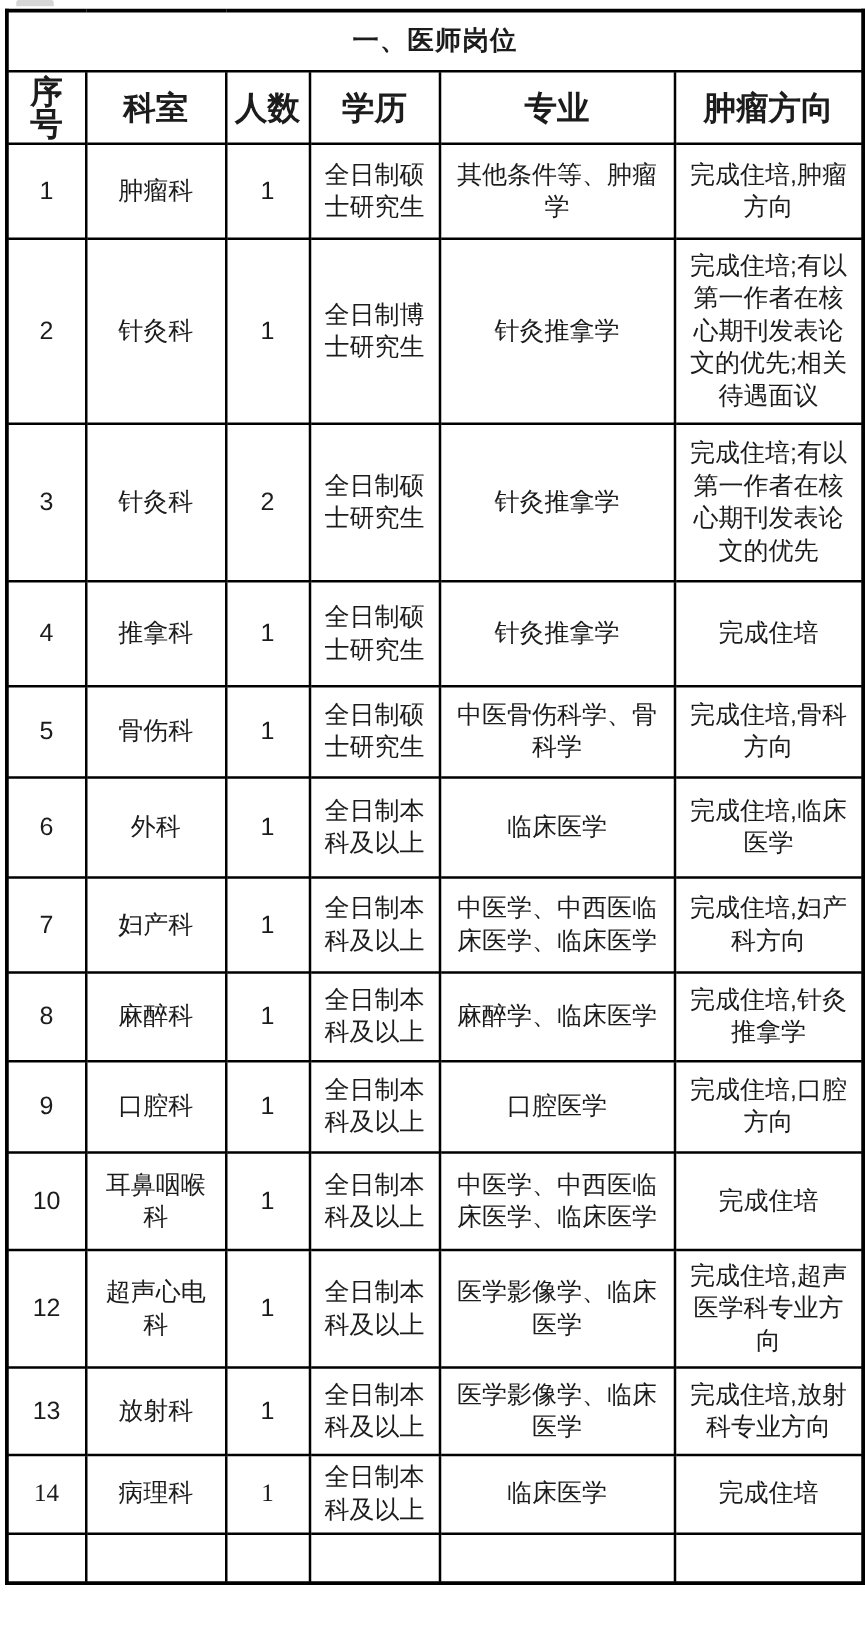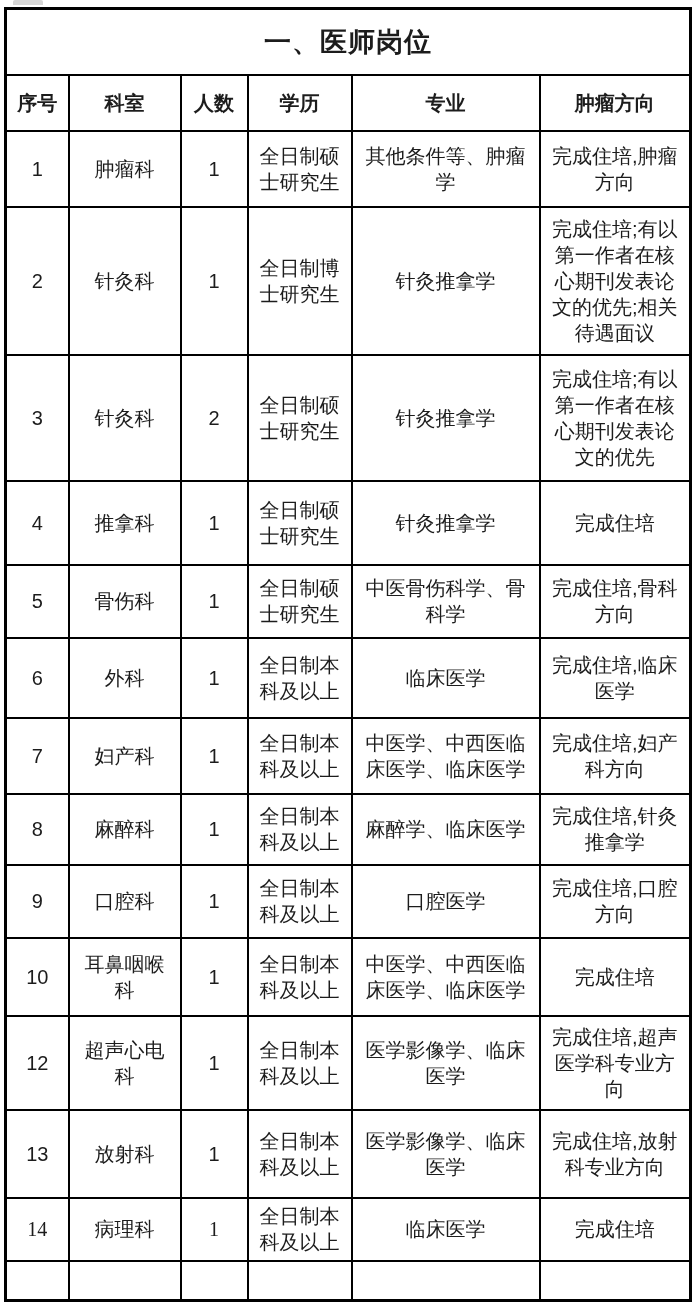--- a/index.html
+++ b/index.html
@@ -28,28 +28,28 @@
     text-align: center;
     vertical-align: middle;
     color: #1c1c1c;
     font-size: 20px;
     line-height: 26px;
     padding: 2px 6px;
     word-break: break-all;
     overflow: hidden;
   }
   tr.title-row th {
-    font-size: 27px;
+    font-size: 21px;
     font-weight: bold;
     letter-spacing: 1px;
-    height: 66px;
+    height: 48px;
   }
   tr.header-row th {
     font-weight: bold;
-    font-size: 20px;
+    font-size: 26px;
     height: 56px;
   }
   td.cell { font-weight: normal; }
 </style>
 </head>
 <body>
 
 <div class="page">
   <div class="top-artifact"></div>
 
@@ -157,21 +157,21 @@
           <td class="cell">完成住培</td>
         </tr>
         <tr style="height: 94px;">
           <td class="cell">12</td>
           <td class="cell">超声心电科</td>
           <td class="cell">1</td>
           <td class="cell">全日制本科及以上</td>
           <td class="cell">医学影像学、临床医学</td>
           <td class="cell">完成住培,超声医学科专业方向</td>
         </tr>
-        <tr style="height: 88px;">
+        <tr style="height: 70px;">
           <td class="cell">13</td>
           <td class="cell">放射科</td>
           <td class="cell">1</td>
           <td class="cell">全日制本科及以上</td>
           <td class="cell">医学影像学、临床医学</td>
           <td class="cell">完成住培,放射科专业方向</td>
         </tr>
         <tr style="height: 63px; font-family: Liberation Serif, serif;">
           <td class="cell">14</td>
           <td class="cell">病理科</td>

